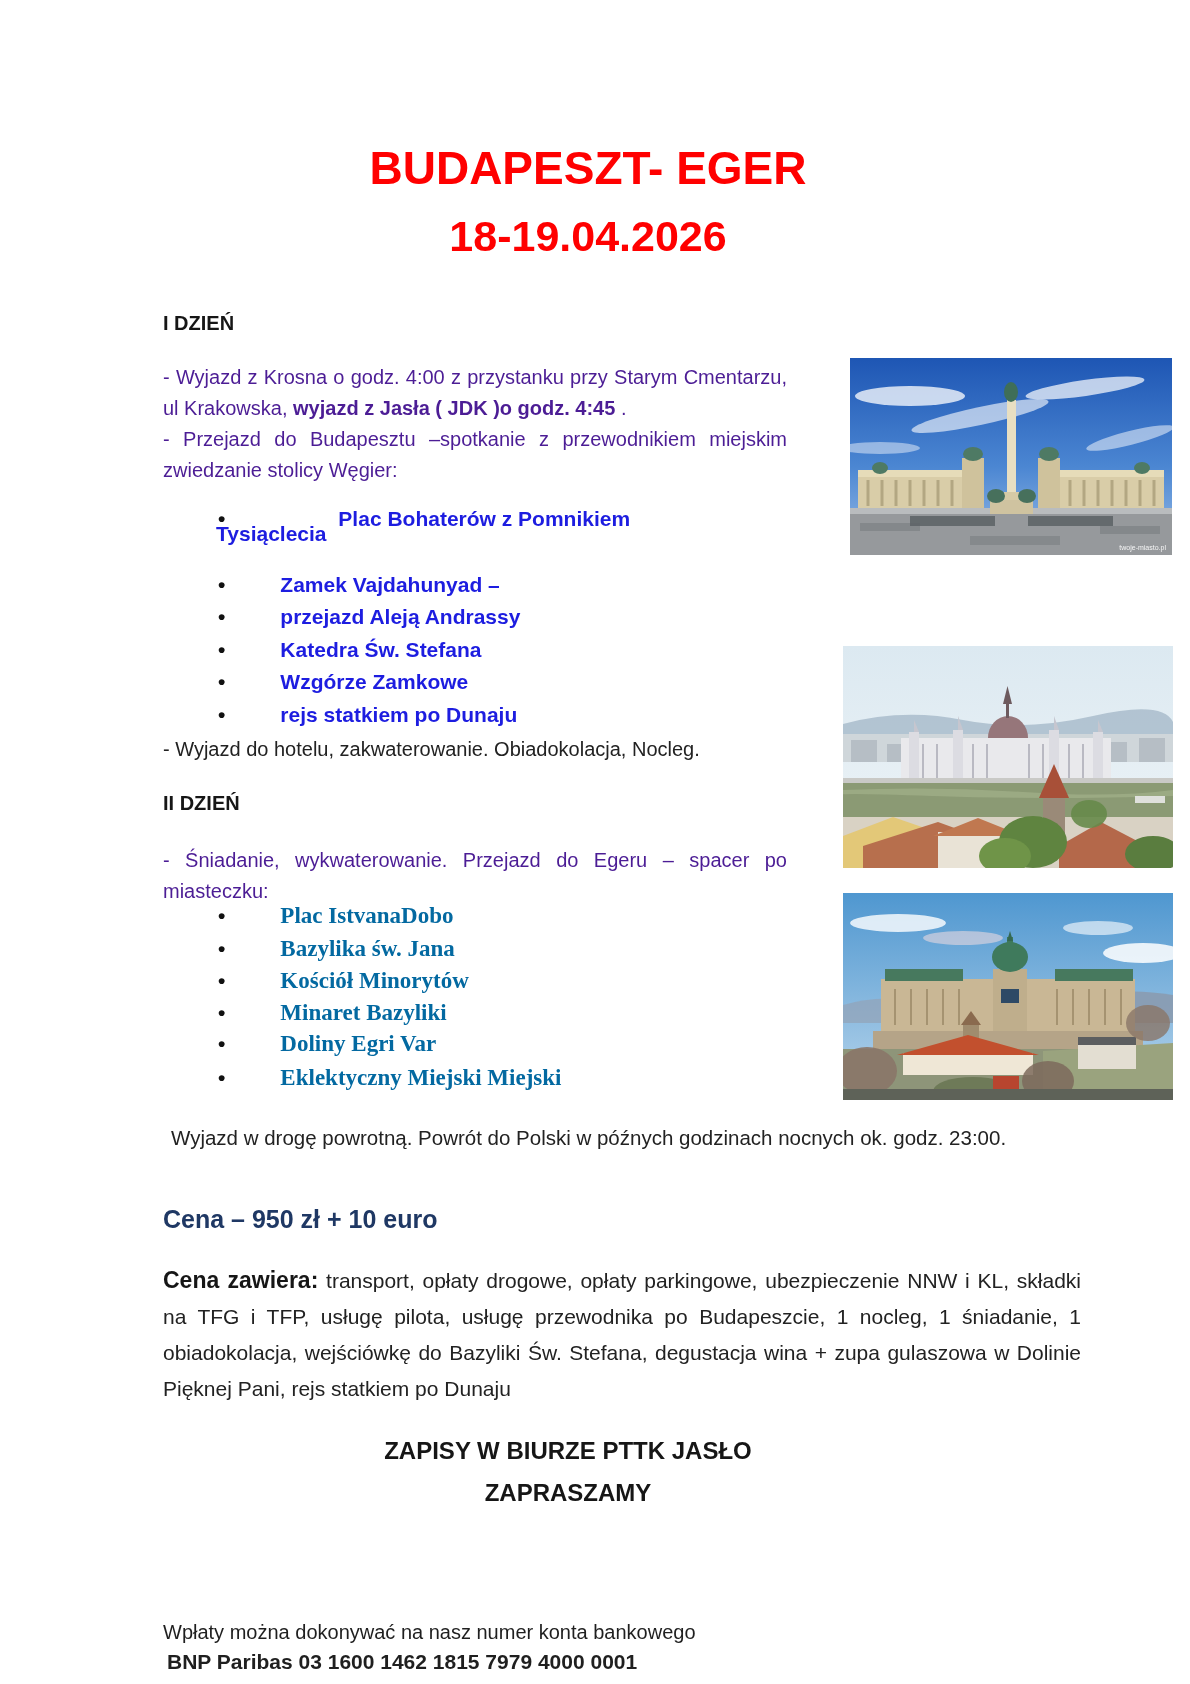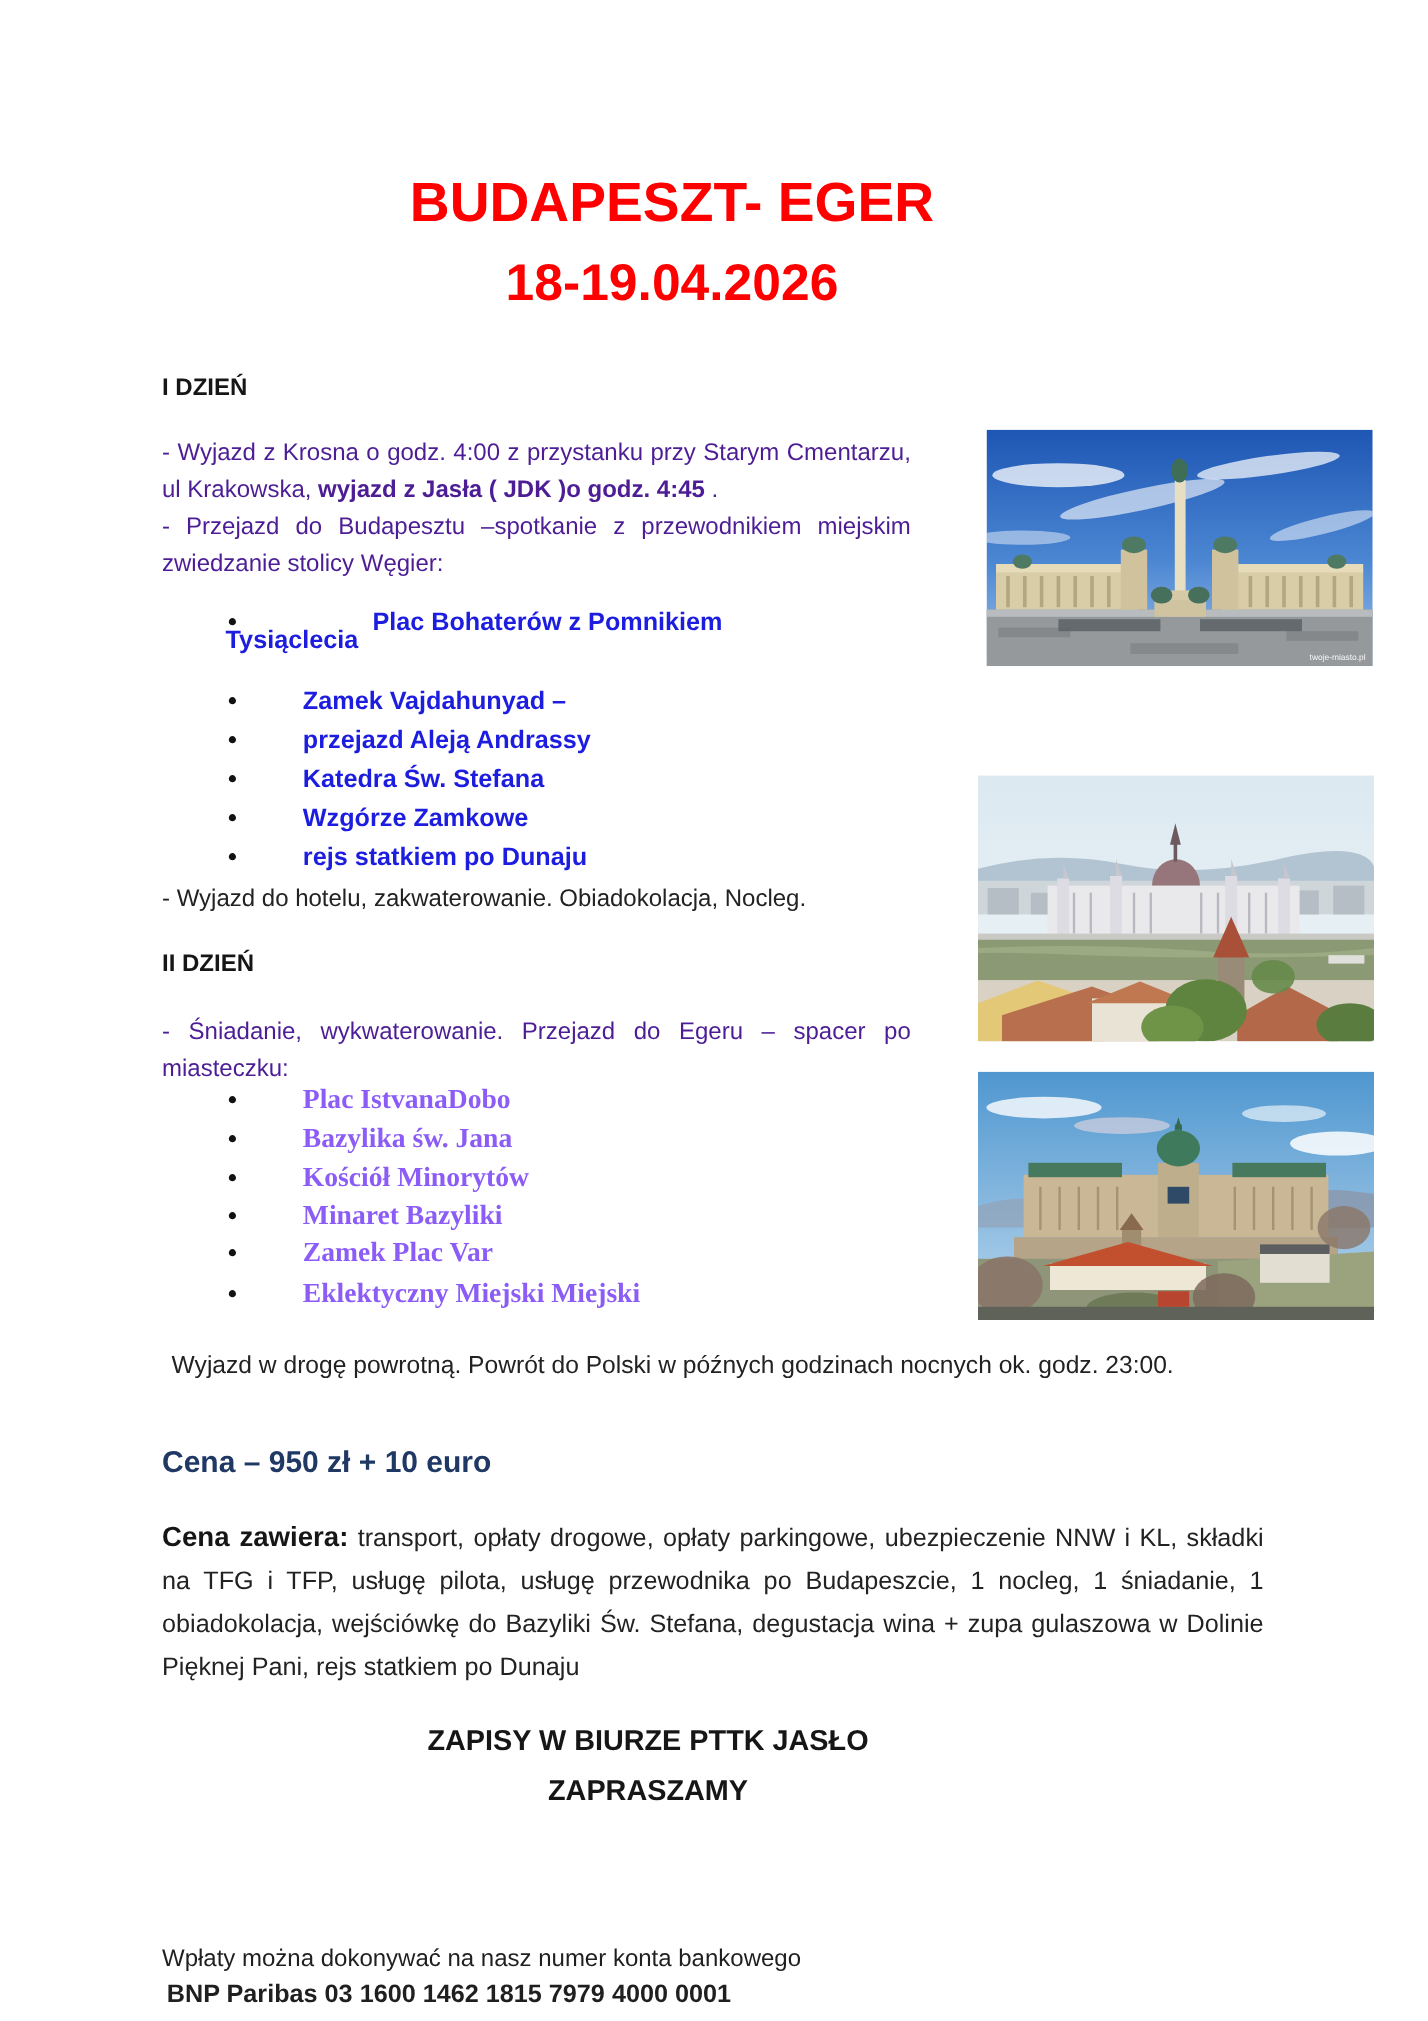--- a/index.html
+++ b/index.html
@@ -4,32 +4,32 @@
 <style>
   html,body{margin:0;padding:0;background:#ffffff;}
   .page{
     position:relative;
     width:1190px;height:1684px;
     background:#ffffff;
     font-family:"Liberation Sans",sans-serif;
     color:#1f1f1f;
     overflow:hidden;
   }
-  .abs{position:absolute;}
+  .abs{position:absolute;padding-left:28px;}
   .title-wrap{left:0;width:1120px;text-align:center;color:#ff0000;font-weight:bold;}
   .title-1{top:141px;font-size:46px;letter-spacing:0px;}
   .title-2{top:212px;font-size:43px;}
   .day-heading{left:135px;font-size:20px;font-weight:bold;color:#161616;}
   .para{left:135px;width:624px;font-size:20px;line-height:31px;text-align:justify;color:#4c1d95;}
   .bullet-row{left:190px;font-size:21px;font-weight:bold;color:#1d1de0;white-space:nowrap;}
   .bullet-row .dot{color:#111111;font-weight:bold;}
   .bullet-row .txt{padding-left:55px;}
   .bullet-row .txt-first{padding-left:113px;}
   .wrap-row{left:188px;font-size:21px;font-weight:bold;color:#1d1de0;white-space:nowrap;}
-  .serif .txt{font-family:"Liberation Serif",serif;font-size:23px;color:#8b5cf6;}
+  .serif .txt{font-family:"Liberation Serif",serif;font-size:23px;color:#0369a1;}
   .plain-line{left:135px;font-size:20px;color:#222;white-space:nowrap;}
   .return-line{left:143px;font-size:20.5px;color:#222;white-space:nowrap;}
   .center-wrap{left:0;width:1120px;text-align:center;}
   .disclaimer{font-size:20.5px;font-weight:bold;color:#161616;text-decoration:underline;}
   .price-heading{left:135px;font-size:25px;font-weight:bold;color:#1f3864;}
   .includes{left:135px;width:918px;font-size:21px;line-height:36px;text-align:justify;color:#222;}
   .includes .lbl{font-weight:bold;font-size:23px;color:#161616;}
   .signup-wrap{left:0;width:1080px;text-align:center;font-weight:bold;color:#161616;}
   .signup-1{top:1437px;font-size:24px;}
   .signup-2{top:1479px;font-size:24px;}
@@ -64,21 +64,21 @@
   <div class="abs plain-line" style="top:738px;">- Wyjazd do hotelu, zakwaterowanie. Obiadokolacja, Nocleg.</div>
 
   <div class="abs day-heading" style="top:792px;">II DZIEŃ</div>
 
   <div class="abs para" style="top:845px;">- Śniadanie, wykwaterowanie.  Przejazd do Egeru – spacer  po miasteczku:</div>
 
   <div class="abs bullet-row serif" style="top:903px;"><span class="dot">•</span><span class="txt">Plac IstvanaDobo</span></div>
   <div class="abs bullet-row serif" style="top:936px;"><span class="dot">•</span><span class="txt">Bazylika św. Jana</span></div>
   <div class="abs bullet-row serif" style="top:968px;"><span class="dot">•</span><span class="txt">Kościół Minorytów</span></div>
   <div class="abs bullet-row serif" style="top:1000px;"><span class="dot">•</span><span class="txt">Minaret Bazyliki</span></div>
-  <div class="abs bullet-row serif" style="top:1031px;"><span class="dot">•</span><span class="txt">Zamek Plac Var</span></div>
+  <div class="abs bullet-row serif" style="top:1031px;"><span class="dot">•</span><span class="txt">Doliny Egri Var</span></div>
   <div class="abs bullet-row serif" style="top:1065px;"><span class="dot">•</span><span class="txt">Eklektyczny Miejski Miejski</span></div>
 
 
   <div class="abs return-line" style="top:1126px;">Wyjazd w drogę powrotną. Powrót do Polski w późnych godzinach nocnych ok. godz. 23:00.</div>
 
 
   <div class="abs price-heading" style="top:1205px;">Cena – 950 zł + 10 euro</div>
 
   <div class="abs includes" style="top:1262px;"><span class="lbl">Cena zawiera:</span><span> transport, opłaty drogowe, opłaty parkingowe, ubezpieczenie NNW i KL, składki na TFG i TFP, usługę pilota, usługę przewodnika po Budapeszcie, 1 nocleg, 1 śniadanie, 1 obiadokolacja,  wejściówkę do Bazyliki Św. Stefana, degustacja wina + zupa gulaszowa w Dolinie Pięknej Pani, rejs statkiem po Dunaju</span></div>
 

